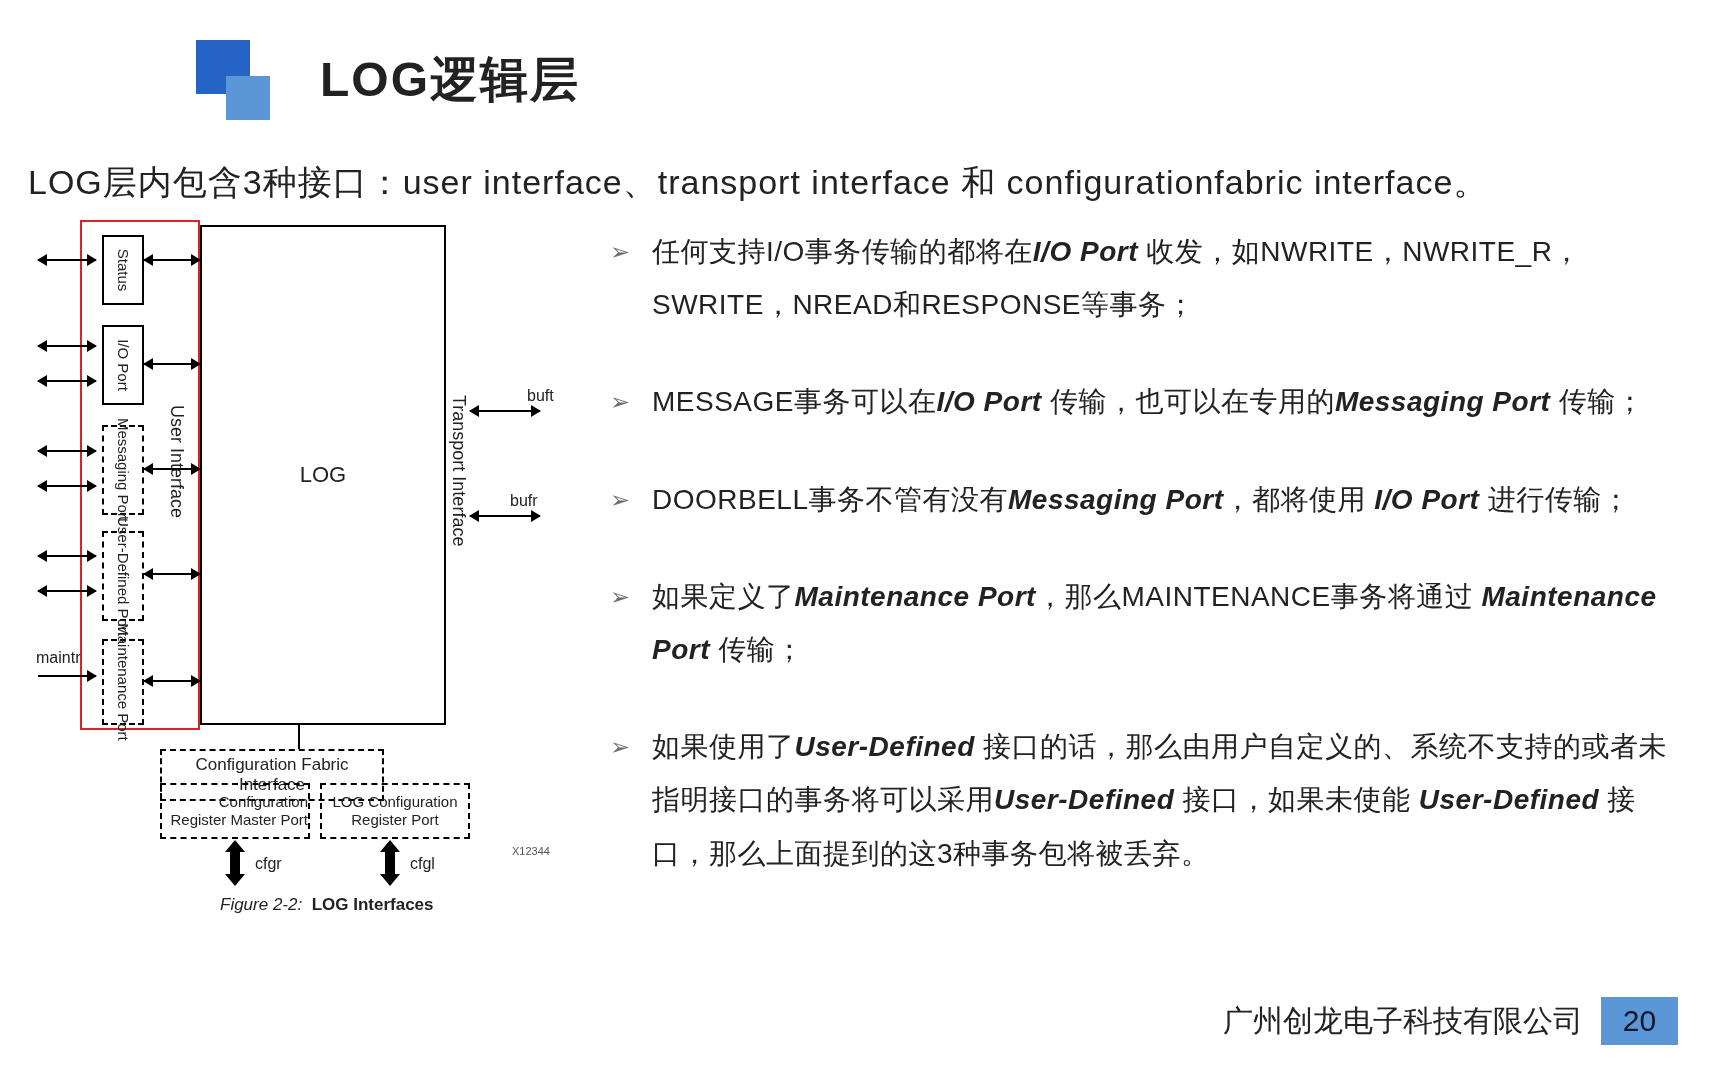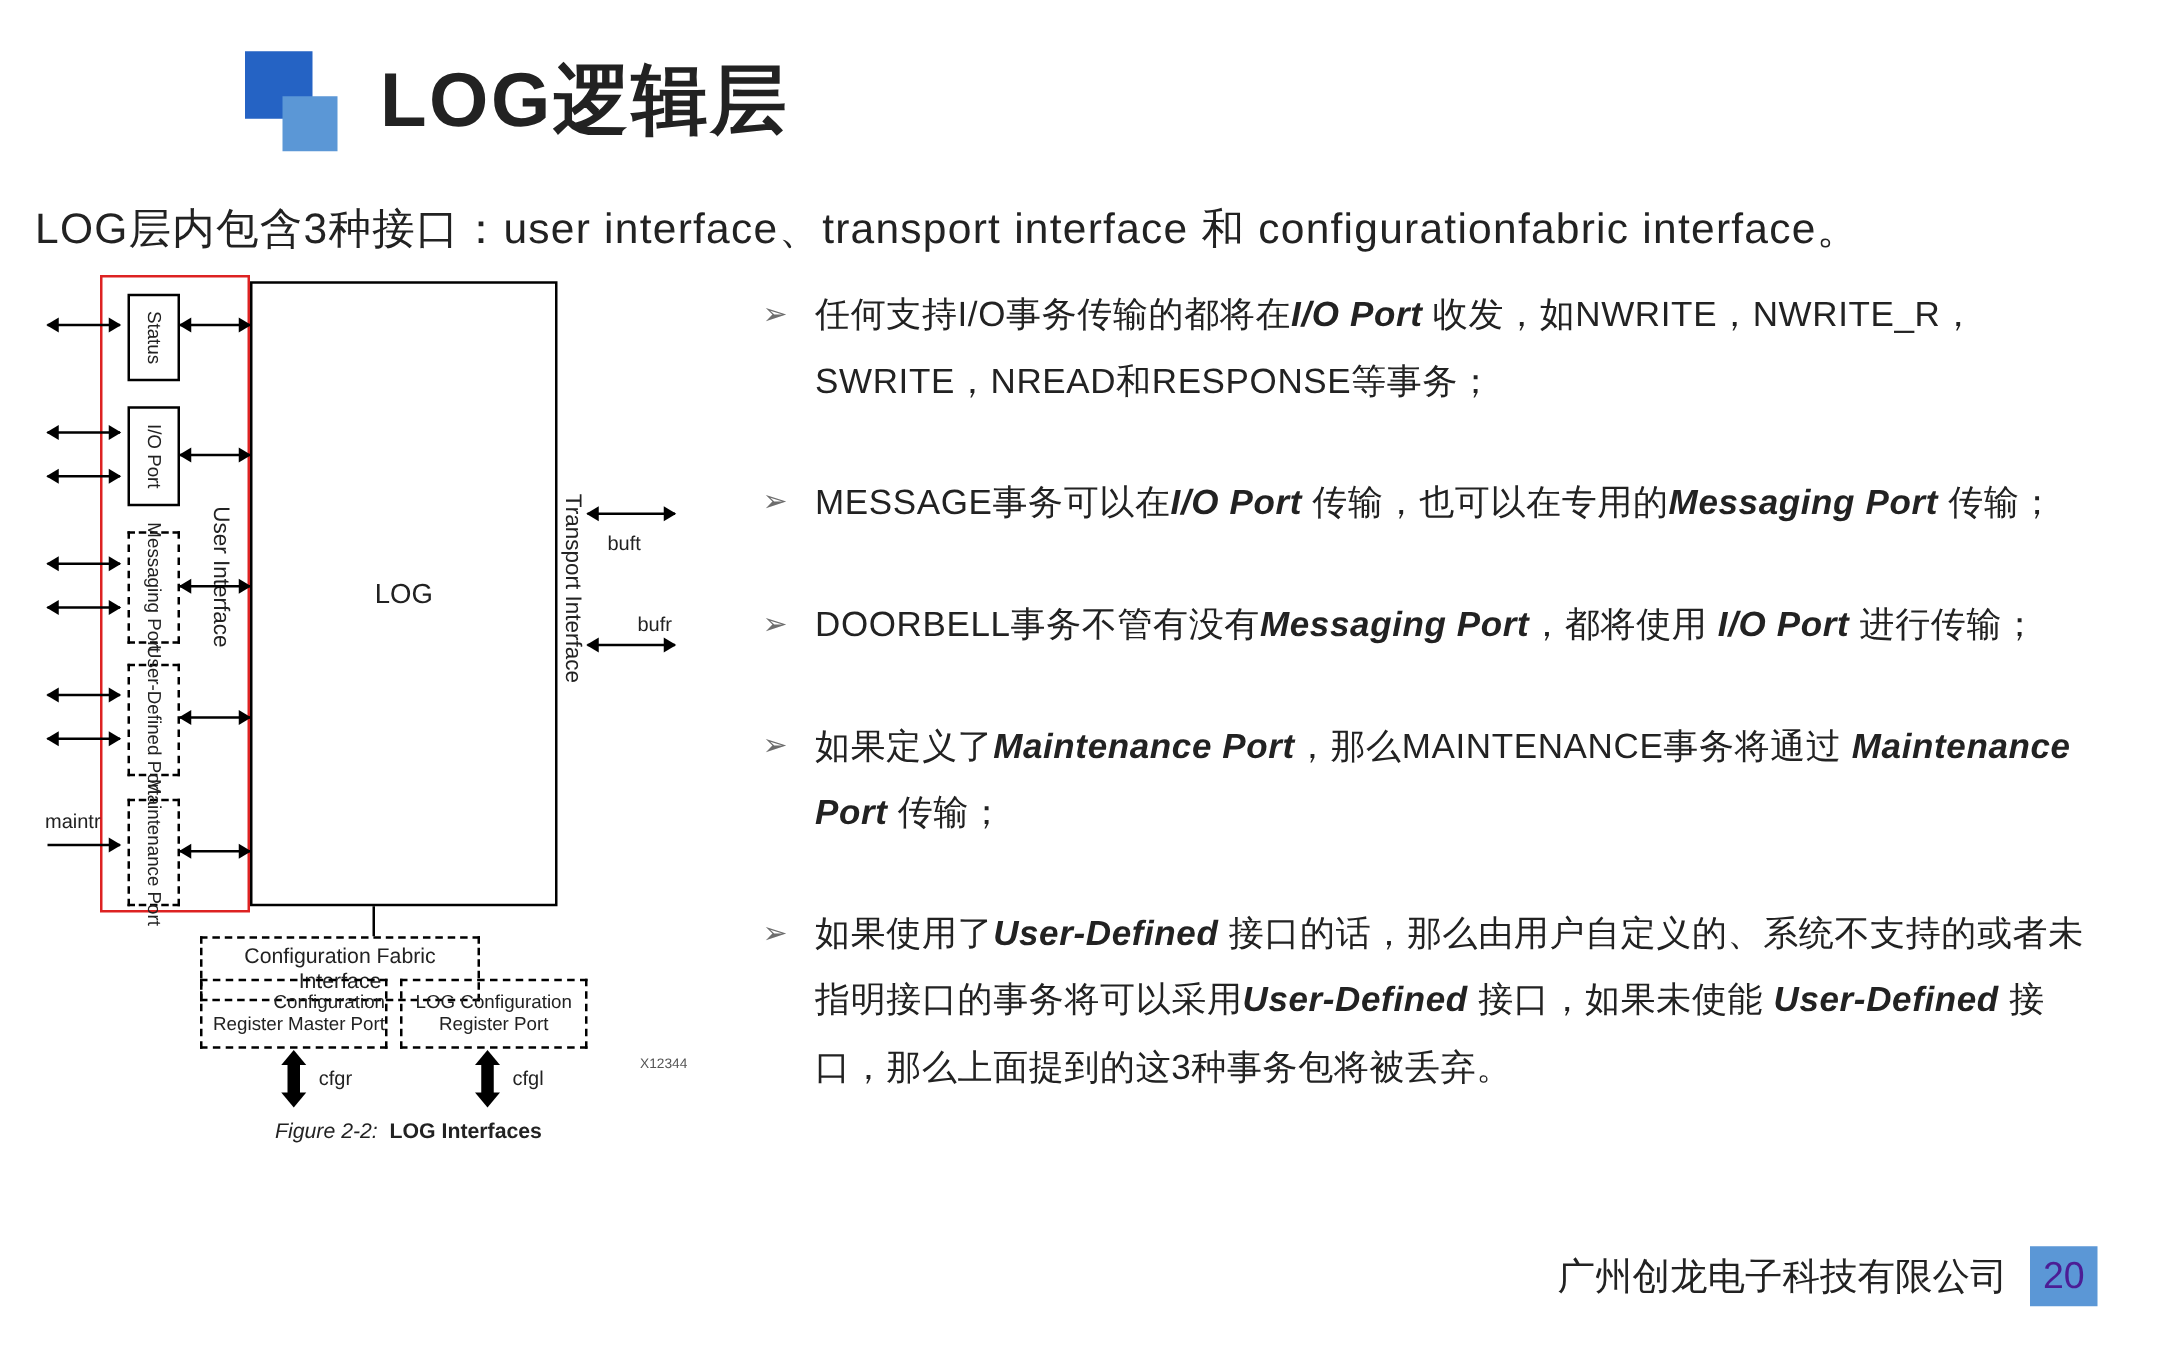--- a/index.html
+++ b/index.html
@@ -6,21 +6,21 @@
   body {
     width:1728px; height:1080px; background:#fff; position:relative;
     font-family:"Microsoft YaHei","Segoe UI",Arial,sans-serif; color:#222; overflow:hidden;
   }
 
   
   .header { position:absolute; left:190px; top:40px; display:flex; align-items:center; }
   .logo-wrap { position:relative; width:84px; height:80px; }
   .sq-dark { position:absolute; left:6px; top:0; width:54px; height:54px; background:#2563c4; }
   .sq-light{ position:absolute; left:36px; top:36px; width:44px; height:44px; background:#5b97d6; }
-  .title   { font-size:61px; font-weight:800; margin-left:30px; letter-spacing:2px; }
+  .title   { font-size:48px; font-weight:800; margin-left:46px; letter-spacing:2px; }
 
   .intro { position:absolute; left:28px; top:160px; font-size:34px; font-weight:400; letter-spacing:1px; }
 
   
   .diagram { position:absolute; left:30px; top:225px; width:520px; height:630px; }
   .big-box { position:absolute; left:170px; top:0; width:246px; height:500px; border:2px solid #000; }
   .big-box .lab { position:absolute; left:50%; top:50%; transform:translate(-50%,-50%); font-size:22px; }
   .red-box { position:absolute; left:50px; top:-5px; width:120px; height:510px; border:2px solid #d22; }
 
   .thin-arrow { position:absolute; height:2px; background:#000; }
@@ -54,21 +54,21 @@
   .fig-cap b{ font-weight:700; }
 
   
   .bullets { position:absolute; left:610px; top:225px; width:1080px; }
   .bullets li{ list-style:none; position:relative; padding-left:42px; font-size:28px; line-height:1.9; margin-bottom:44px; letter-spacing:0.5px;}
   .bullets li::before{ content:"➢"; position:absolute; left:0; top:4px; color:#6d6d6d; font-size:24px; }
   .bullets b{ font-weight:700; font-style:italic; }
 
   
   .footer{ position:absolute; right:50px; bottom:35px; display:flex; align-items:center; font-size:30px;margin-left:10px; }
-  .page-badge{ width:54px; height:48px; background:#5b97d6; color:#4c1d95; display:flex; align-items:center; justify-content:center; font-size:30px; margin-left:18px; }
+  .page-badge{ width:77px; height:48px; background:#5b97d6; color:#0f172a; display:flex; align-items:center; justify-content:center; font-size:30px; margin-left:18px; }
 </style>
 </head>
 <body>
 
 <div class="header">
   <div class="logo-wrap">
     <div class="sq-dark"></div>
       <div class="sq-light"></div>
   </div>
   <div class="title">LOG逻辑层</div>
@@ -111,21 +111,21 @@
   <div class="thin-arrow single-right" style="left:8px; top:450px; width:58px;"></div>
   <span class="small-lab" style="left:6px; top:424px;text-align:right;">maintr</span>
 
   <div class="thin-arrow" style="left:114px; top:34px; width:56px;"></div>
   <div class="thin-arrow" style="left:114px; top:138px; width:56px;"></div>
   <div class="thin-arrow" style="left:114px; top:243px; width:56px;"></div>
   <div class="thin-arrow" style="left:114px; top:348px; width:56px;"></div>
   <div class="thin-arrow" style="left:114px; top:455px; width:56px;"></div>
 
   <div class="thin-arrow" style="left:440px; top:185px; width:70px;"></div>
-  <span class="small-lab" style="left:456px; top:162px;margin-top:40px;">buft</span>
+  <span class="small-lab" style="left:497px; top:162px;">buft</span>
   <div class="thin-arrow" style="left:440px; top:290px; width:70px;"></div>
   <span class="small-lab" style="left:480px; top:267px;">bufr</span>
 
   <div class="cfg-strip">Configuration Fabric Interface</div>
   <div class="cfg-box" style="left:130px; top:558px; width:150px; height:56px;text-align:right;">Configuration Register Master Port</div>
   <div class="cfg-box" style="left:290px; top:558px; width:150px; height:56px;">LOG Configuration Register Port</div>
 
   <div class="d-arrow" style="left:195px; top:615px;">
       <div class="shaft"></div>
     </div>

